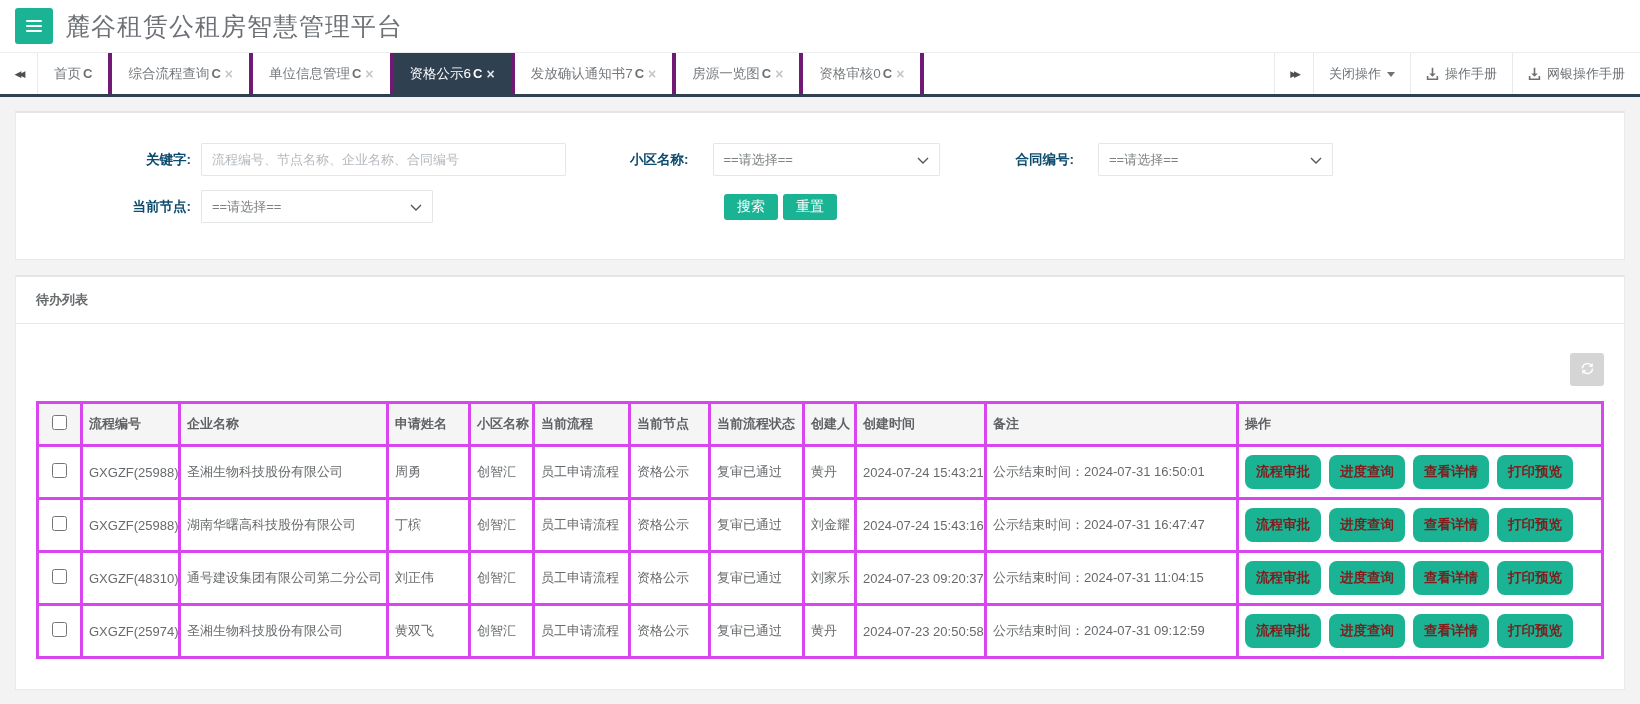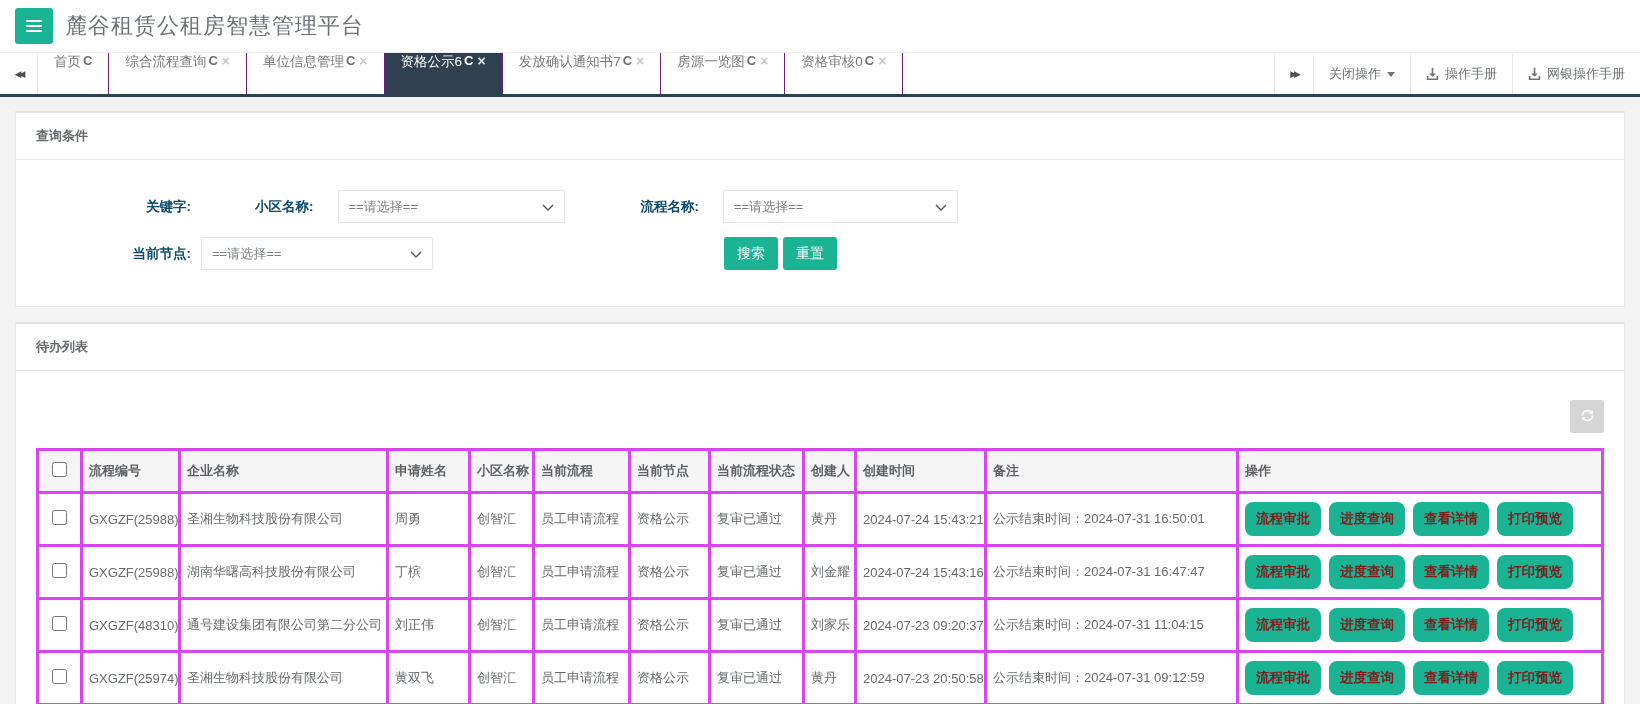--- a/index.html
+++ b/index.html
@@ -7,28 +7,28 @@
   body {
     background: #f3f3f4;
     font-family: "Liberation Sans", "DejaVu Sans", sans-serif;
     color: #676a6c;
   }
   
   .header { height: 52px; background: #fff; display: flex; align-items: center; padding-left: 15px; }
   .menu-btn { width: 38px; height: 36px; background: #1ab394; border: none; border-radius: 3px;
     display: flex; flex-direction: column; align-items: center; justify-content: center; gap: 3px; cursor: pointer; flex: none; }
   .menu-btn .bar { width: 16px; height: 2px; background: #fff; border-radius: 1px; }
-  .app-title { font-size: 22px; color: #6d7176; margin-left: 12px; letter-spacing: 1px; white-space: nowrap; }
+  .app-title { font-size: 25px; color: #6d7176; margin-left: 12px; letter-spacing: 1px; white-space: nowrap; }
   
   .tabbar { height: 45px; background: #fff; border-top: 1px solid #ededee; border-bottom: 3px solid #2f4050;
     display: flex; align-items: stretch; }
   .tab-scroll-btn { width: 38px; background: #fff; border: none; border-right: 1px solid #e7eaec;
     display: flex; align-items: center; justify-content: center; color: #4c4f52; font-size: 9px; letter-spacing: -3px; cursor: pointer; }
   .tab-strip { display: flex; align-items: stretch; }
-  .tab { display: flex; align-items: flex-start; padding: 0 16px; border-right: 1px solid #701a75;
+  .tab { display: flex; align-items: center; padding: 0 16px; border-right: 4px solid #701a75;
     font-size: 13.5px; color: #76797c; cursor: pointer; white-space: nowrap; background: #fff; }
   .tab .tab-refresh { font-weight: bold; color: #6d7073; margin-left: 2px; font-size: 13px; }
   .tab .tab-close { color: #c5c7c9; font-weight: bold; margin-left: 4px; font-size: 14px; }
   .tab.active { background: #2f4050; color: #fff; }
   .tab.active .tab-refresh { color: #fff; }
   .tab.active .tab-close { color: #dfe3e6; }
   .tabbar-right { display: flex; margin-left: auto; align-items: stretch; }
   .tb-item { display: flex; align-items: center; gap: 6px; padding: 0 15px; border: none;
     border-left: 1px solid #e7eaec; font-size: 13px; color: #6e7276; cursor: pointer; background: #fff; white-space: nowrap; }
   .caret { width: 0; height: 0; border-left: 4px solid transparent; border-right: 4px solid transparent;
@@ -50,21 +50,21 @@
     padding: 0 10px; font-size: 13px; color: #676a6c; font-family: inherit; outline: none; }
   .text-input::placeholder { color: #b3b8bd; }
   .select { height: 33px; border: 1px solid #e5e6e7; border-radius: 1px; background: #fff;
     display: flex; align-items: center; justify-content: space-between; padding: 0 10px; cursor: pointer; }
   .select .sel-value { font-size: 13px; color: #7d8184; }
   .sel-community { width: 227px; margin-left: 24px; }
   .sel-process  { width: 235px; margin-left: 24px; }
   .sel-node     { width: 232px; margin-left: 10px; }
   .lbl-community { margin-left: 64px; }
   .lbl-process   { margin-left: 76px; }
-  .btn { background: #1ab394; color: #fff; border: none; border-radius: 3px; height: 33px;
+  .btn { background: #1ab394; color: #fff; border: none; border-radius: 3px; height: 26px;
     padding: 0 13px; font-size: 14px; font-family: inherit; cursor: pointer; }
   .btn-search { margin-left: 291px; }
   .btn-reset { margin-left: 5px; }
   
   .panel-body.todo { padding: 14px 20px 30px; }
   .table-toolbar { height: 48px; position: relative; margin-bottom: 15px; }
   .refresh-btn { position: absolute; right: 0; bottom: 0; width: 34px; height: 33px; background: #d5d5d6;
     border: none; border-radius: 3px; display: flex; align-items: center; justify-content: center; cursor: pointer; }
   table { width: 100%; border-collapse: collapse; table-layout: fixed; font-size: 13px; }
   th, td { border: 3px solid #d946ef; padding: 8px 6px; color: #676a6c; white-space: nowrap; overflow: hidden; }
@@ -153,34 +153,34 @@
           </svg>
       </span>
       <span>网银操作手册</span>
     </button>
   </div>
 </div>
 
 <div class="content">
 
   <div class="panel">
-    <div class="panel-title">查询条件</div>
     <div class="panel-body">
       <div class="form-row">
         <div class="f-label lbl-keyword">关键字:</div>
+        <input class="text-input" type="text" placeholder="流程编号、节点名称、企业名称、合同编号" style="">
         <div class="f-label lbl-community">小区名称:</div>
         <div class="select sel-community">
           <span class="sel-value">==请选择==</span>
           <span>
             <svg width="12" height="8" viewBox="0 0 12 8">
                 <path d="M1 1l5 5 5-5" stroke="#555" fill="none" stroke-width="1.4"></path>
               </svg>
           </span>
         </div>
-        <div class="f-label lbl-process">流程名称:</div>
+        <div class="f-label lbl-process">合同编号:</div>
         <div class="select sel-process">
           <span class="sel-value">==请选择==</span>
           <span>
             <svg width="12" height="8" viewBox="0 0 12 8">
                 <path d="M1 1l5 5 5-5" stroke="#555" fill="none" stroke-width="1.4"></path>
               </svg>
           </span>
         </div>
       </div>
       <div class="form-row">

